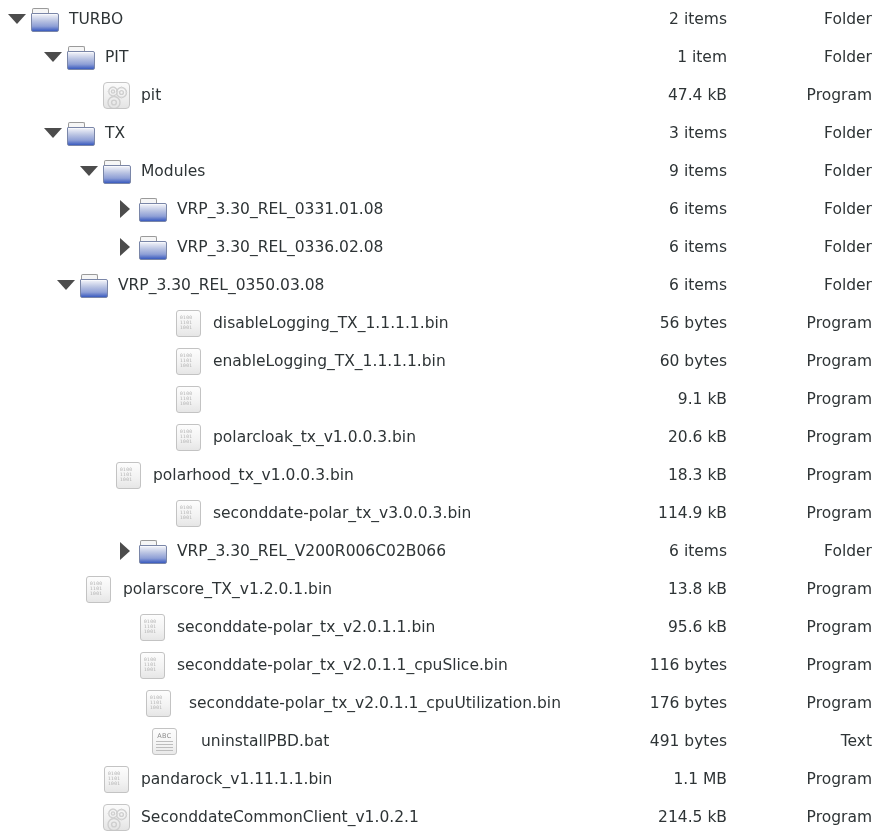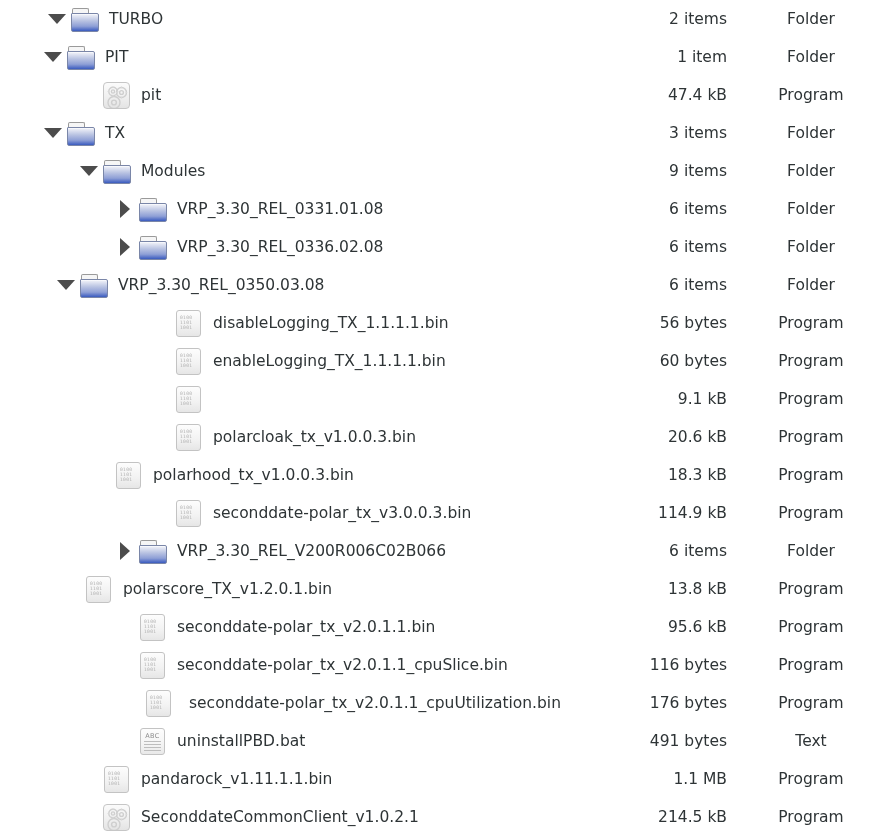--- a/index.html
+++ b/index.html
@@ -167,31 +167,31 @@
     right: 145px;
     width: 200px;
     text-align: right;
     line-height: 38px;
     white-space: nowrap;
   }
   .type-cell {
     position: absolute;
     left: 750px;
     width: 122px;
-    text-align: center;
+    text-align: right;
     line-height: 38px;
     white-space: nowrap;
   }
 </style>
 </head>
 <body>
 
 <div id="file-tree">
     <div class="row">
-      <div class="name-cell" style="padding-left: 4px; margin-left: 40px;">
+      <div class="name-cell" style="padding-left: 4px;">
         <span class="twisty expanded">
           <span class="tri"></span>
         </span>
         <span class="icon folder-icon"></span>
         <span class="label">TURBO</span>
       </div>
       <div class="size-cell">2 items</div>
       <div class="type-cell">Folder</div>
     </div>
     <div class="row">
@@ -440,21 +440,21 @@
           <span class="bits">0100
 1101
 1001</span>
         </span>
         <span class="label">seconddate-polar_tx_v2.0.1.1_cpuUtilization.bin</span>
       </div>
       <div class="size-cell">176 bytes</div>
       <div class="type-cell">Program</div>
     </div>
     <div class="row">
-      <div class="name-cell" style="padding-left: 112px;">
+      <div class="name-cell" style="padding-left: 112px; gap: 12px;">
         <span class="twisty none">
           <span class="tri"></span>
         </span>
         <span class="icon text-file-icon">
           <span class="abc">ABC</span>
           <span class="lines"></span>
         </span>
         <span class="label">uninstallPBD.bat</span>
       </div>
       <div class="size-cell">491 bytes</div>

